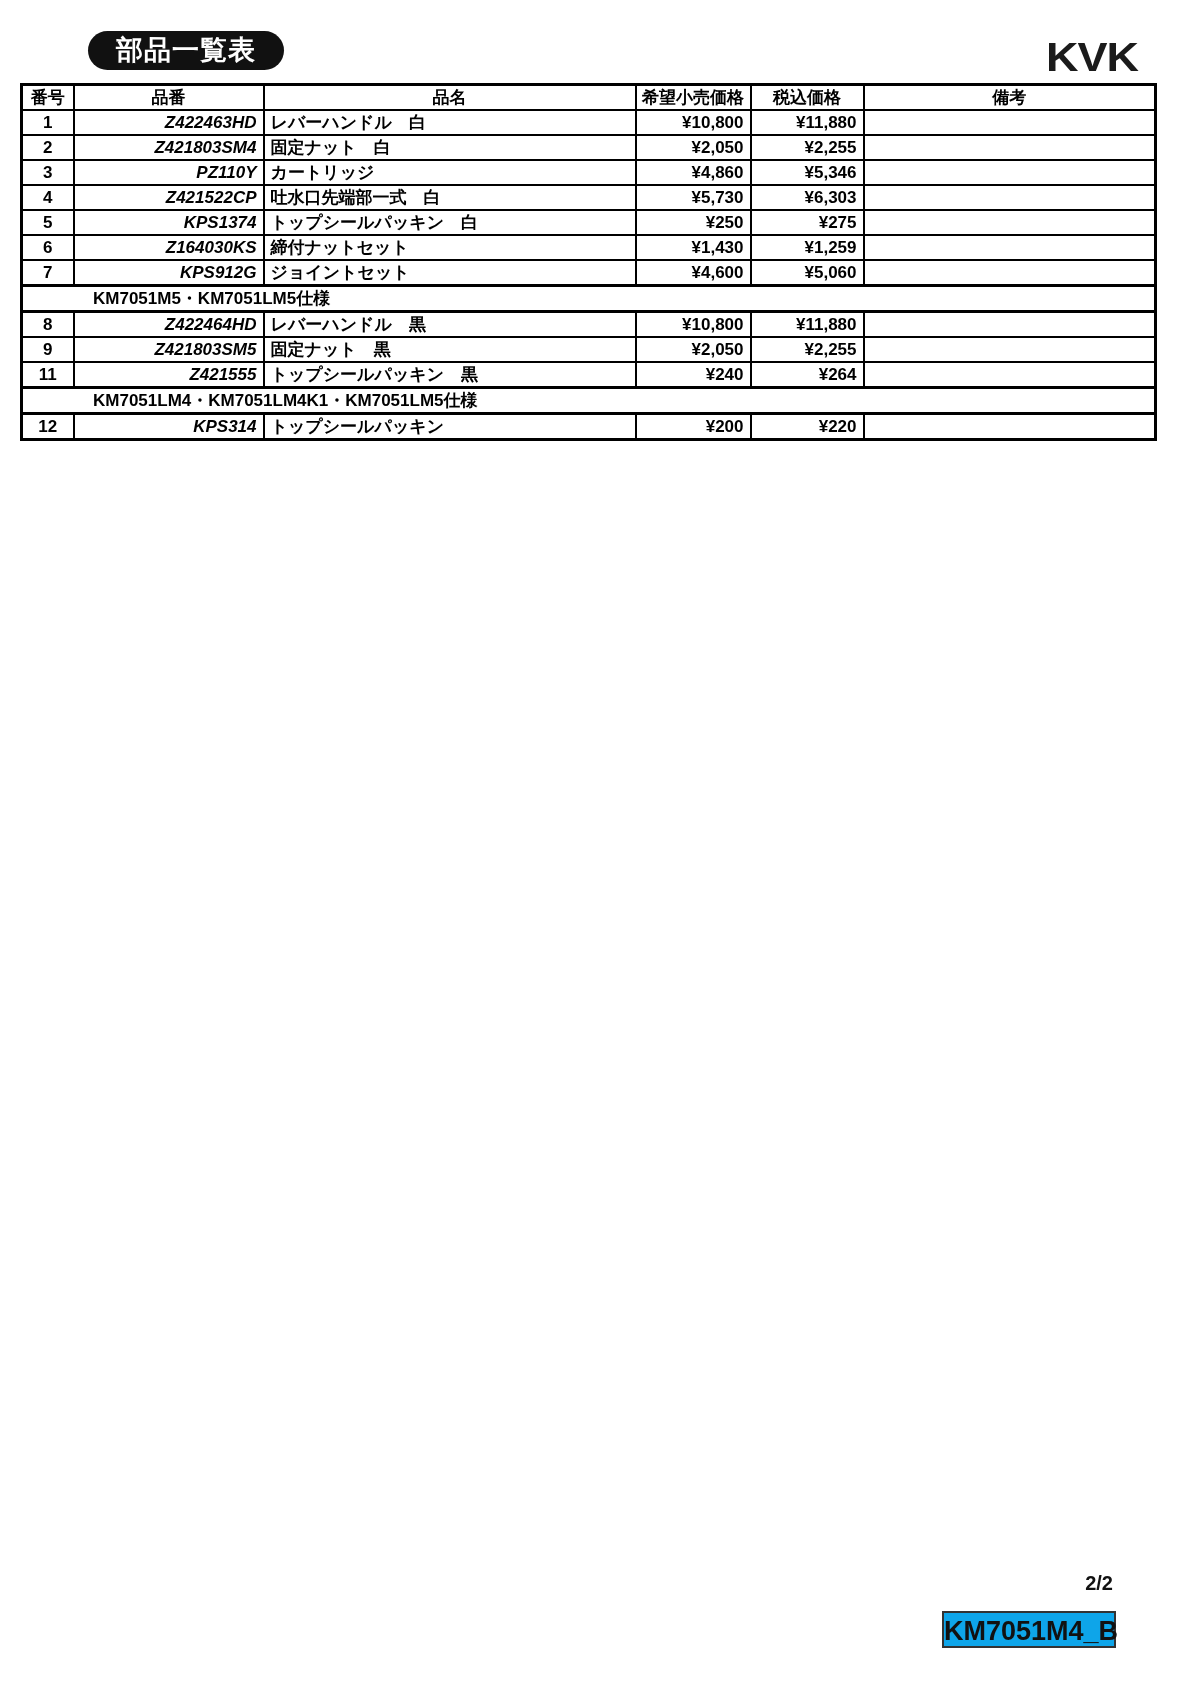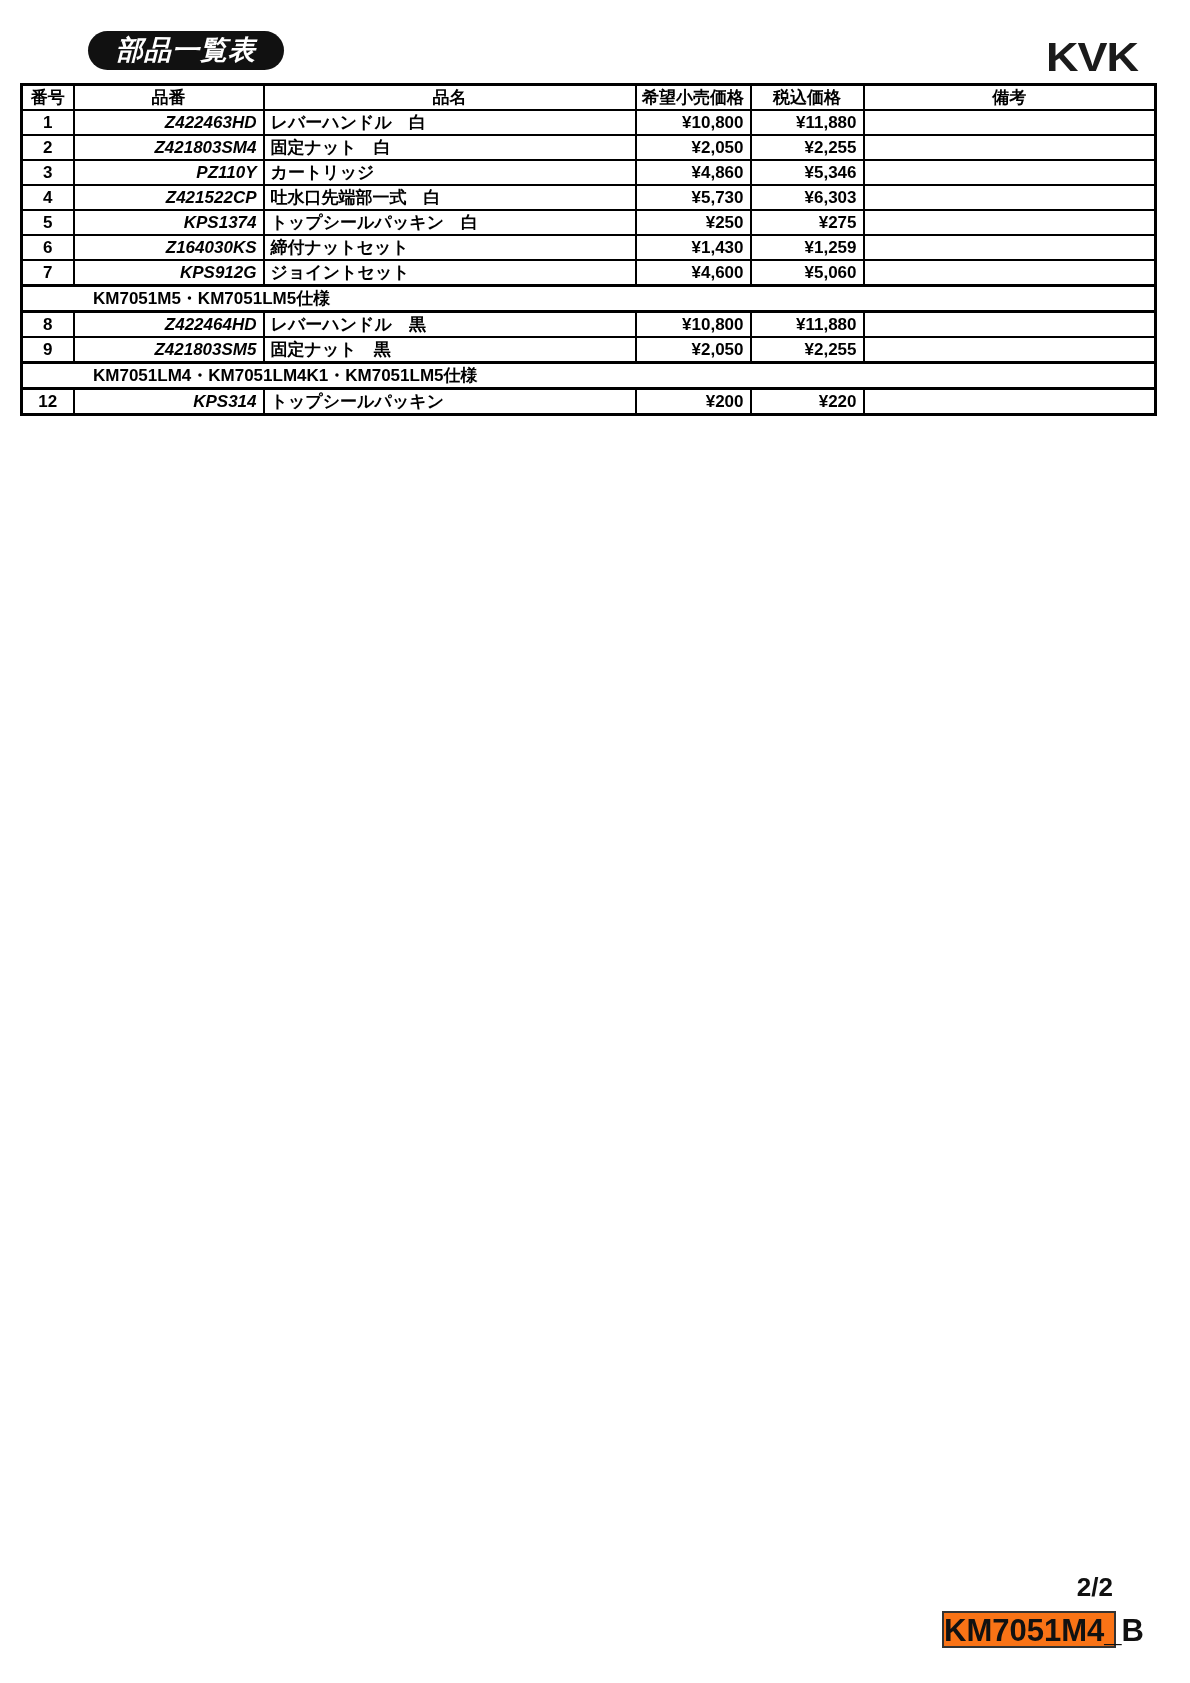--- a/index.html
+++ b/index.html
@@ -23,21 +23,20 @@
     width: 196px;
     height: 39px;
     background: #111111;
     border-radius: 20px;
     color: #ffffff;
     font-size: 27px;
     font-weight: bold;
     line-height: 39px;
     text-align: center;
     letter-spacing: 1px;
-    font-style: italic;
   }
   
   .logo {
     position: absolute;
     top: 33px;
     right: 52px;
     font-size: 45px;
     font-weight: 900;
     color: #1b1b1b;
     letter-spacing: -1px;
@@ -82,33 +81,33 @@
     text-align: left;
     padding-left: 70px;
     border-top: 3px solid #000000;
     border-bottom: 3px solid #000000;
   }
   
   .page-number {
     position: absolute;
     top: 1572px;
     right: 77px;
-    font-size: 26px;
+    font-size: 20px;
     font-weight: bold;
     color: #111111;
   }
   .doc-code-box {
     position: absolute;
     left: 942px;
     top: 1611px;
     width: 174px;
     height: 37px;
     border: 2px solid #333333;
-    background: #f97316;
-    font-size: 31px;
+    background: #0ea5e9;
+    font-size: 27px;
     font-weight: bold;
     line-height: 36px;
     text-align: center;
     color: #111111;
     box-sizing: border-box;
     white-space: nowrap;
   }
 </style>
 </head>
 <body>
@@ -207,20 +206,28 @@
     <td class="cell-rem"></td>
   </tr>
         <tr>
     <td class="cell-no">9</td>
     <td class="cell-code">Z421803SM5</td>
     <td class="cell-name">固定ナット　黒</td>
     <td class="cell-msrp">¥2,050</td>
     <td class="cell-tax">¥2,255</td>
     <td class="cell-rem"></td>
   </tr>
+        <tr>
+    <td class="cell-no">11</td>
+    <td class="cell-code">Z421555</td>
+    <td class="cell-name">トップシールパッキン　黒</td>
+    <td class="cell-msrp">¥240</td>
+    <td class="cell-tax">¥264</td>
+    <td class="cell-rem"></td>
+  </tr>
         <tr class="section-row">
     <td colspan="6">KM7051LM4・KM7051LM4K1・KM7051LM5仕様</td>
   </tr>
         <tr>
     <td class="cell-no">12</td>
     <td class="cell-code">KPS314</td>
     <td class="cell-name">トップシールパッキン</td>
     <td class="cell-msrp">¥200</td>
     <td class="cell-tax">¥220</td>
     <td class="cell-rem"></td>

